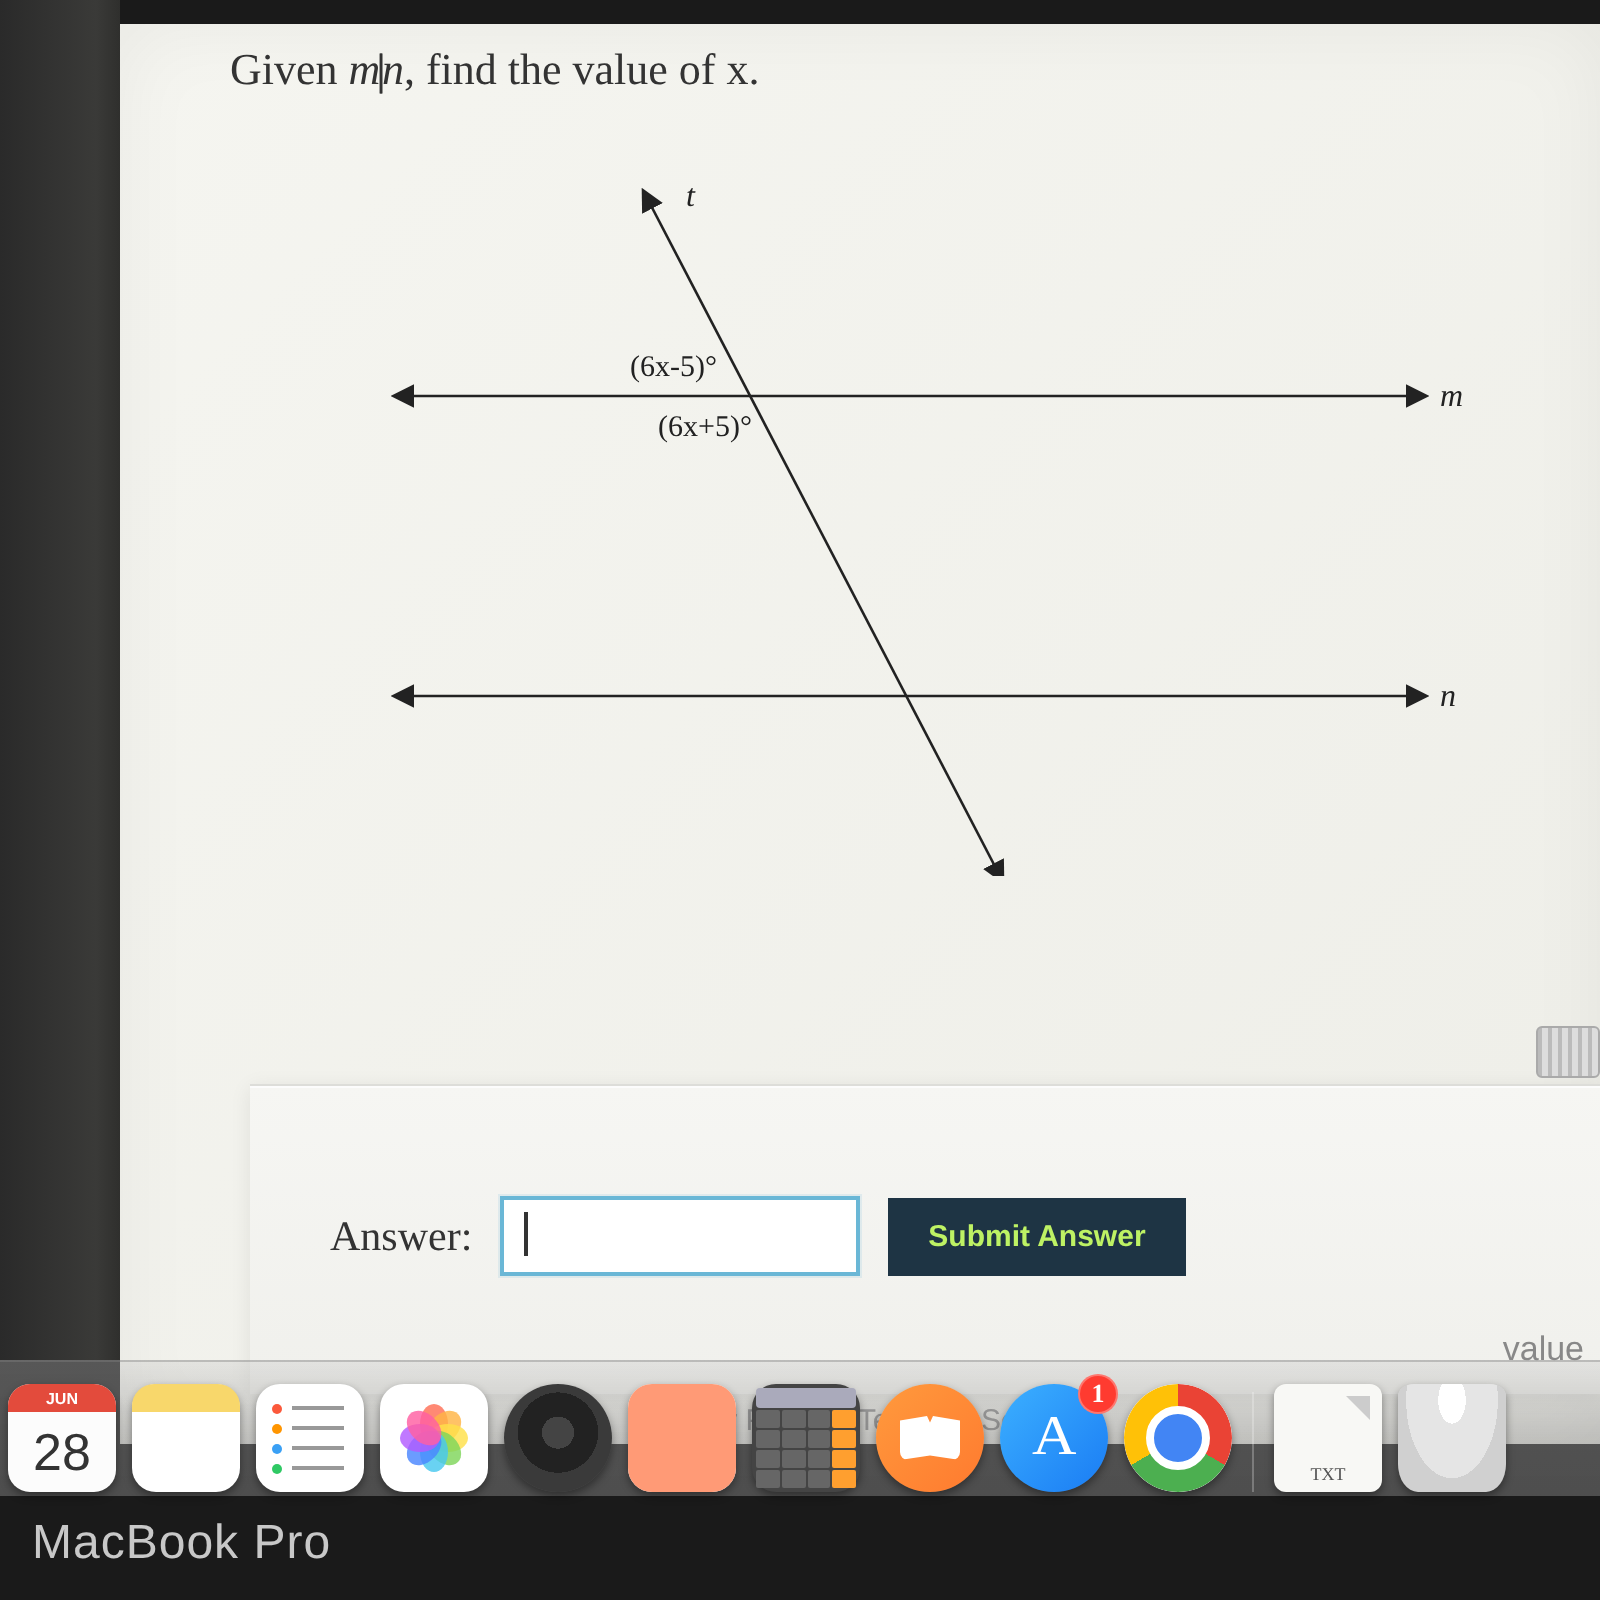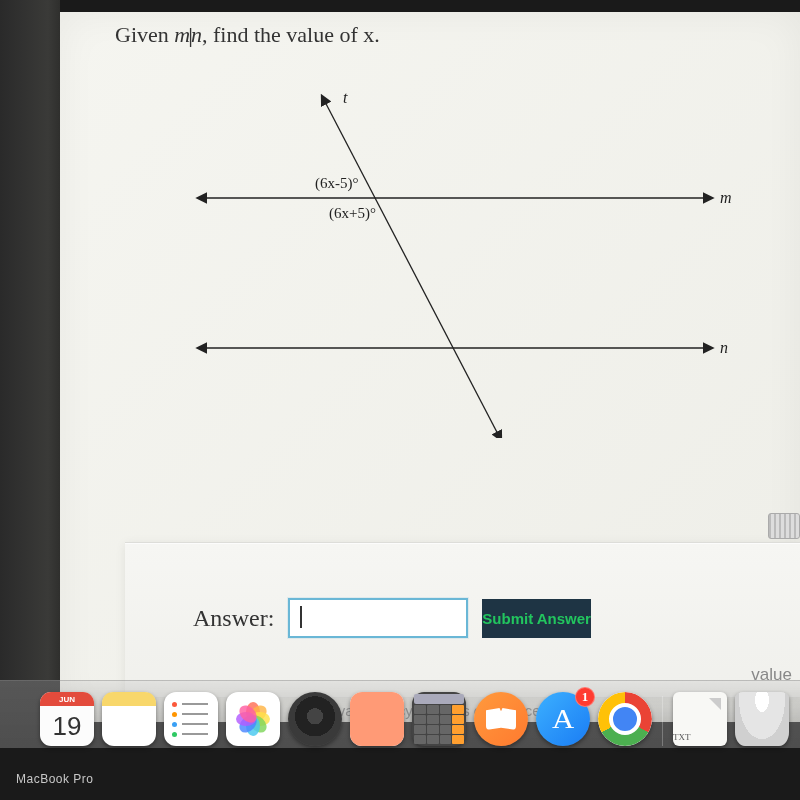--- a/index.html
+++ b/index.html
@@ -53,37 +53,37 @@
       box-shadow: 0 2px 10px rgba(0,0,0,0.08), inset 0 1px 0 rgba(255,255,255,0.7);
     }
     .answer-row {
       position: absolute;
       left: 40px;
       top: 55px;
       display: flex;
       align-items: center;
       gap: 14px;
     }
-    .answer-label { font-size: 24px; color: #333; margin-left: 28px; }
+    .answer-label { font-size: 21px; color: #333; }
     .answer-input {
       width: 180px;
       height: 40px;
       border: 2px solid #6ab7d6;
       background: #fff;
       font-size: 18px;
       padding: 0 10px;
       outline: none;
       box-shadow: 0 0 0 1px rgba(106,183,214,0.15);
       font-family: inherit;
     }
     .submit-btn {
       background: #1e3444;
-      color: #22c55e;
+      color: #bef264;
       border: none;
-      padding: 11px 0;
+      padding: 11px 20px;
       font-size: 15px;
       font-weight: 600;
       cursor: pointer;
       font-family: -apple-system, Helvetica, Arial, sans-serif;
     }
     .keyboard-icon {
       position: absolute;
       right: 0;
       top: -30px;
       width: 32px;
@@ -135,21 +135,21 @@
       border-top: 1px solid rgba(255,255,255,0.15);
     }
     .dock-icon {
       width: 54px;
       height: 54px;
       border-radius: 12px;
       position: relative;
       flex-shrink: 0;
       box-shadow: 0 2px 4px rgba(0,0,0,0.4);
     }
-    .cal-icon { background: #fcfcfc; border-radius: 11px; overflow:hidden; display:flex; flex-direction:column; position:relative;margin-left:36px;}
+    .cal-icon { background: #fcfcfc; border-radius: 11px; overflow:hidden; display:flex; flex-direction:column; position:relative;}
     .cal-top { height:14px; width:100%; background:#e34b3c; color:#fff; font-size:8px; font-family:-apple-system,Helvetica; display:flex;align-items:center;justify-content:center; font-weight:600;}
     .cal-num { flex:1; display:flex;align-items:center;justify-content:center; font-size:26px; font-family:-apple-system,Helvetica; color:#333; font-weight:300;}
     .notes-icon { background:#fff; }
     .notes-icon::before{content:"";position:absolute;top:0;left:0;right:0;height:14px;background:#f8d76b;border-radius:11px 11px 0 0;}
     .reminders-icon { background:#fff;}
     .reminders-icon::before{content:"";position:absolute;left:8px;top:10px;width:5px;height:5px;border-radius:50%;background:#fb593b;box-shadow:0 10px 0 #ff9500,0 20px 0 #3aa0f5,0 30px 0 #2fc964;}
     .reminders-icon::after{content:"";position:absolute;left:18px;top:11px;width:26px;height:2px;background:#999;box-shadow:0 10px 0 #999,0 20px 0 #999,0 30px 0 #999;}
     .photos-icon { background:#fff; display:flex;align-items:center;justify-content:center;}
     .photos-flower{position:relative;width:34px;height:34px;}
     .petal{position:absolute;width:14px;height:20px;border-radius:50%;left:10px;top:0;transform-origin:7px 17px;opacity:0.82;}
@@ -161,31 +161,31 @@
     .calc-key{background:#666;border-radius:1px;}
     .calc-key.op{background:#ff9f2f;}
     .books-icon { background: linear-gradient(135deg,#ff9a3d,#ff7a2f); display:flex;align-items:center;justify-content:center;border-radius:50%;}
     .books-icon::before{content:"";width:30px;height:22px;background:#fff;border-radius:2px 2px 4px 4px;clip-path:polygon(0 10%,45% 0,50% 15%,55% 0,100% 10%,100% 100%,50% 90%,0 100%);}
     .appstore-icon { background: linear-gradient(135deg,#3cb0ff,#1a7cf4); display:flex;align-items:center;justify-content:center;border-radius:50%;}
     .appstore-icon::before{content:"A";color:#fff;font-size:28px;font-family:-apple-system;font-weight:200;transform:scaleX(1.1);}
     .badge{position:absolute;top:-5px;right:-5px;width:20px;height:20px;border-radius:50%;background:#ff3b30;color:#fff;font-size:13px;font-family:-apple-system;display:flex;align-items:center;justify-content:center;font-weight:600;border:1px solid rgba(255,255,255,0.3);}
     .chrome-icon { background:#fff;border-radius:50%;position:relative;overflow:hidden;}
     .chrome-icon::before{content:"";position:absolute;inset:0;background:conic-gradient(#ea4335 0 120deg,#4caf50 120deg 240deg,#ffc107 240deg 360deg);border-radius:50%;}
     .chrome-icon::after{content:"";position:absolute;left:50%;top:50%;width:24px;height:24px;border-radius:50%;background:#4285f4;border:4px solid #fff;transform:translate(-50%,-50%);}
-    .page-icon{background:#f8f8f5;display:flex;align-items:flex-end;justify-content:flex-start;padding-bottom:4px;font-size:9px;color:#555;font-family:-apple-system;border-radius:6px;}
+    .page-icon{background:#f8f8f5;display:flex;align-items:flex-end;justify-content:center;padding-bottom:4px;font-size:9px;color:#555;font-family:-apple-system;border-radius:6px;}
     .page-icon::before{content:"";position:absolute;top:6px;right:6px;border:6px solid transparent;border-top-color:#ccc;border-right-color:#ccc;}
     .trash-icon{background:radial-gradient(ellipse at 50% 15%,#fff 0 18%,#e5e5e5 18% 60%,#d0d0d0 60%);border-radius:8px 8px 10px 10px / 6px 6px 14px 14px;}
     .dock-divider{width:1px;height:50px;background:rgba(255,255,255,0.25);margin:0 2px;}
     .mbp-label {
       position: absolute;
       bottom: 14px;
       left: 16px;
       color: #c8c8c8;
       font-family: -apple-system, 'Helvetica Neue', sans-serif;
-      font-size: 12px;
+      font-size: 24px;
       font-weight: 400;
       letter-spacing: 0.5px;
     }
     .cursor-text {
       position:absolute;
       width:2px;
       height:22px;
       background:#333;
       left:12px;
       top:8px;
@@ -244,21 +244,21 @@
       <span>Privacy Policy</span>
       <span>Terms of Service</span>
     </div>
 
   </div>
 </div>
 
 <div class="dock">
   <div class="dock-icon cal-icon">
     <div class="cal-top">JUN</div>
-    <div class="cal-num">19</div>
+    <div class="cal-num">28</div>
   </div>
   <div class="dock-icon notes-icon"></div>
   <div class="dock-icon reminders-icon"></div>
   <div class="dock-icon photos-icon">
     <div class="photos-flower">
       <div class="petal" style="background:#ff6f55;transform:rotate(0deg)"></div>
       <div class="petal" style="background:#ffb545;transform:rotate(45deg)"></div>
       <div class="petal" style="background:#ffe14b;transform:rotate(90deg)"></div>
       <div class="petal" style="background:#7fd65a;transform:rotate(135deg)"></div>
       <div class="petal" style="background:#48c8ef;transform:rotate(180deg)"></div>

